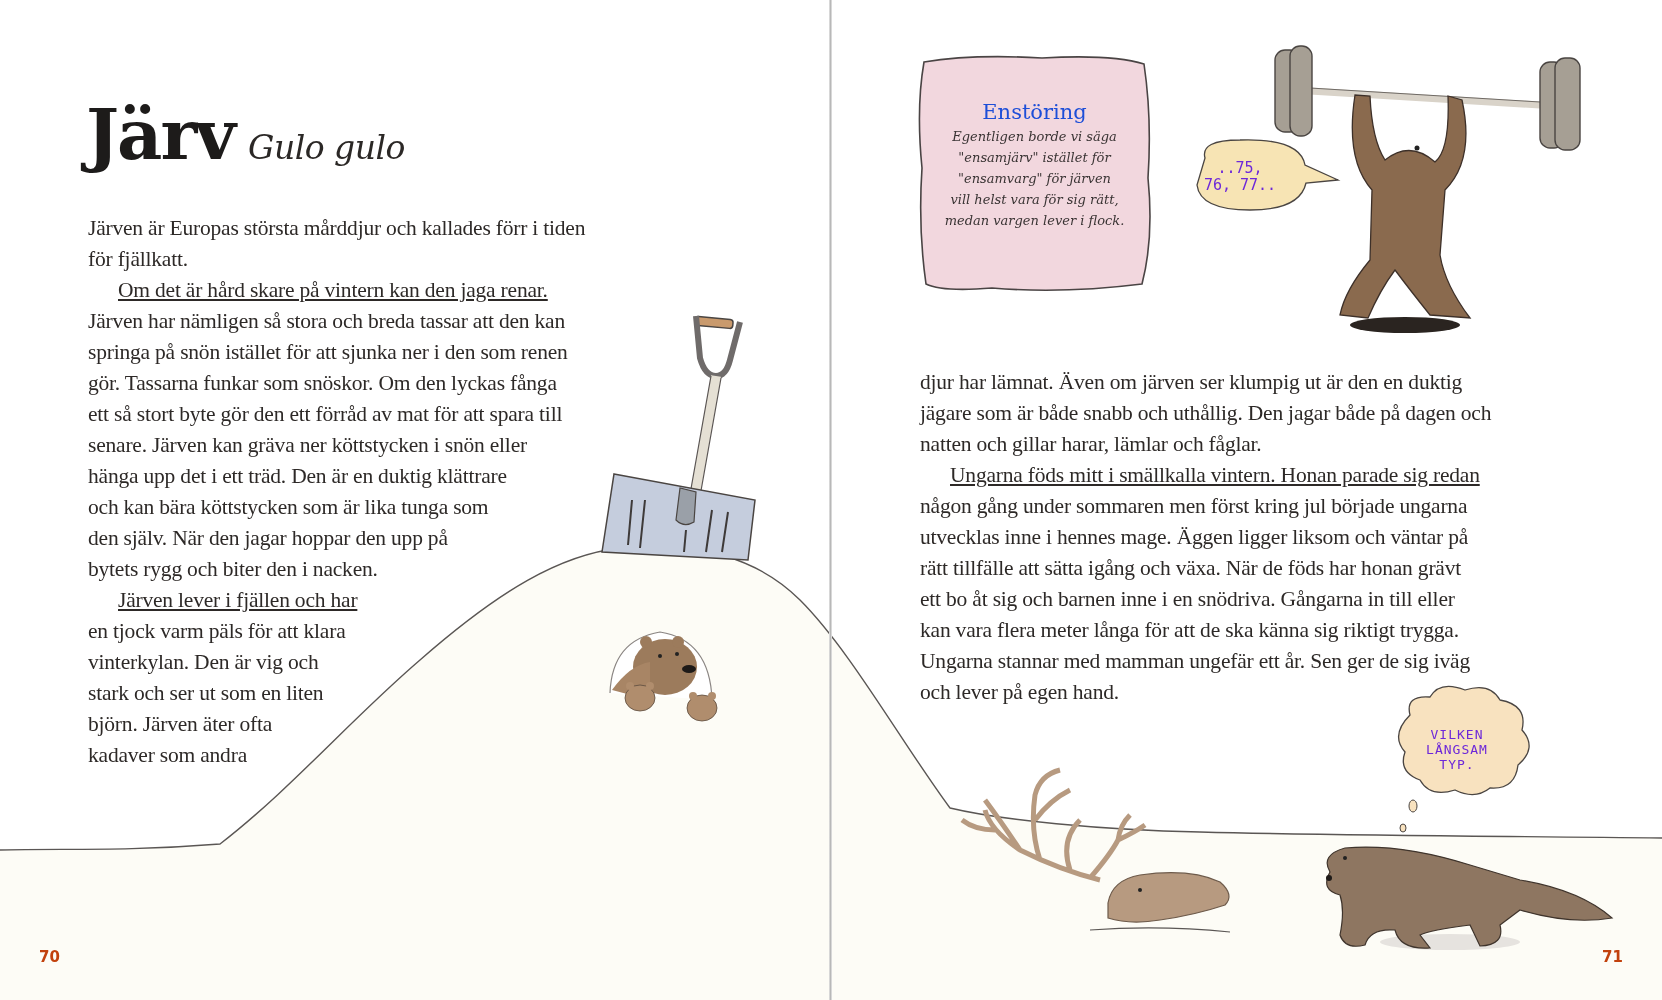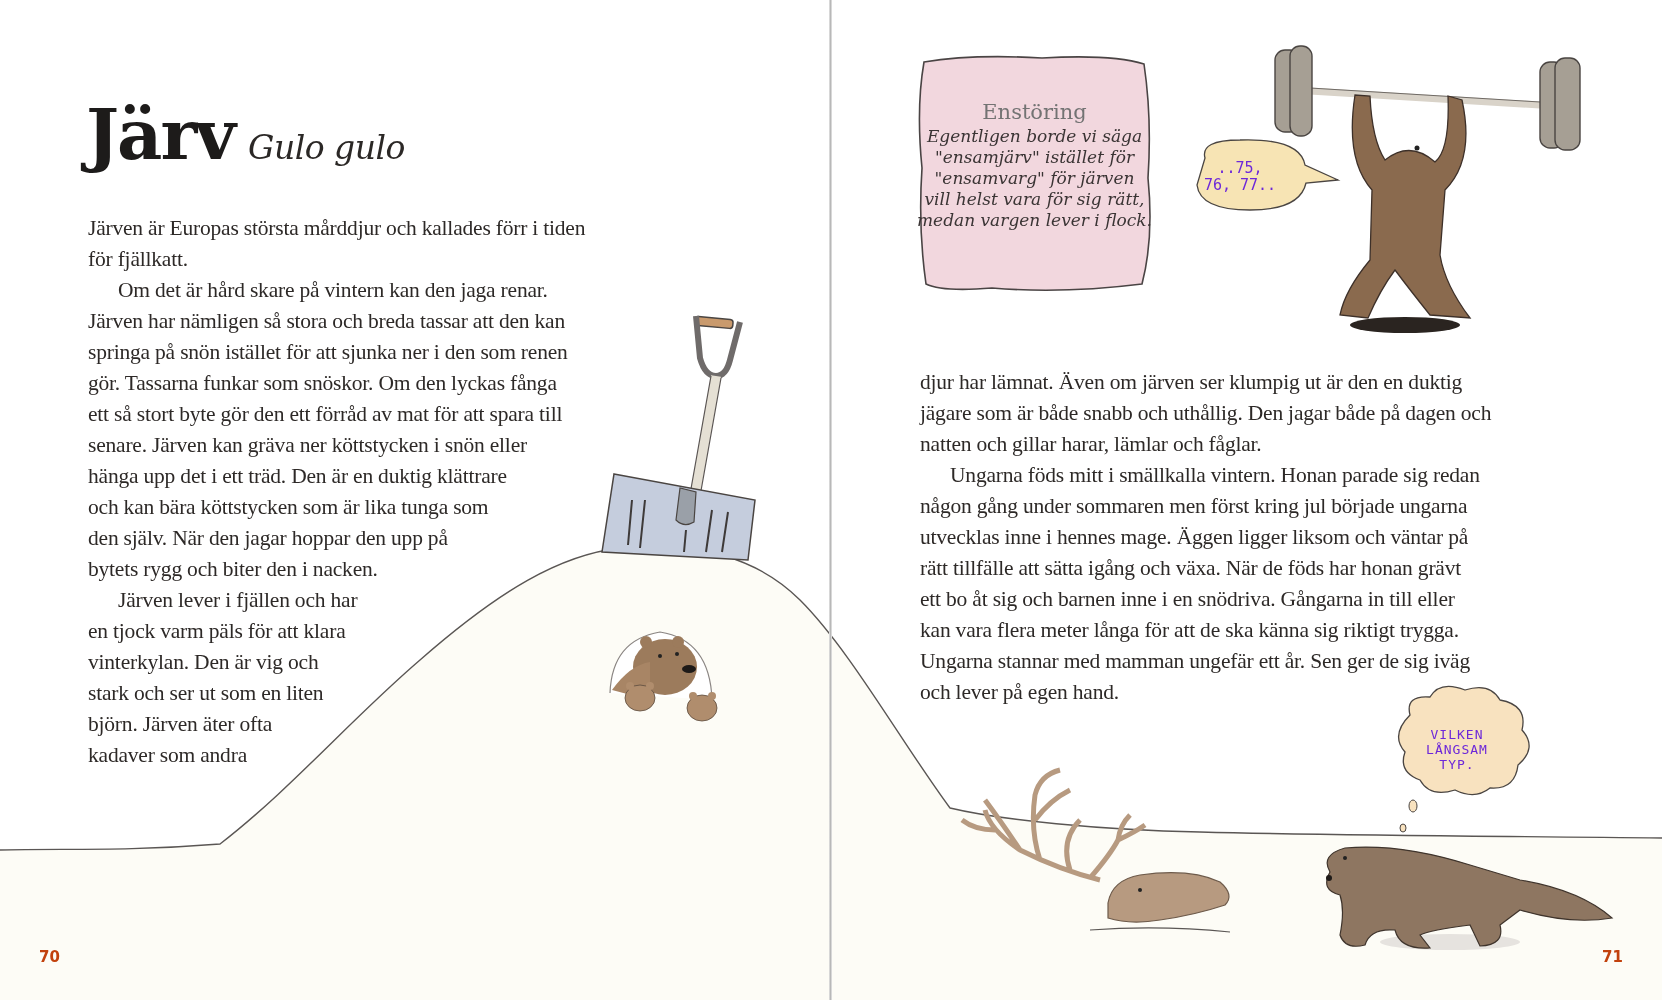--- a/index.html
+++ b/index.html
@@ -25,41 +25,41 @@
     }
     .latin {
       font-family: "DejaVu Serif", serif; font-style: italic; font-size: 33px;
       color: #2b2826; margin-left: 14px; letter-spacing: -0.5px;
     }
     .body-text {
       position: absolute; font-family: "Liberation Serif", serif; font-size: 21.5px;
       line-height: 31px; color: #2d2927; letter-spacing: -0.2px;
     }
     .body-text p { margin: 0; white-space: nowrap; }
-    .body-text p.indent { text-indent: 30px; }
+    .body-text p.indent { text-indent: 30px; text-decoration: underline; }
     .left-text { left: 88px; top: 213px; }
     .right-text { left: 920px; top: 367px; }
 
     .page-number {
       position: absolute; top: 948px; font-family: "DejaVu Sans", sans-serif;
       font-weight: bold; font-size: 15px; color: #c2410c;
     }
     .pn-left { left: 39px; }
     .pn-right { left: 1602px; }
 
     .factbox {
       position: absolute; left: 912px; top: 48px; width: 245px; height: 250px;
     }
     .factbox svg { position: absolute; inset: 0; }
     .factbox-inner { position: absolute; left: 0; right: 0; top: 52px; text-align: center; }
     .factbox-title {
-      font-family: "DejaVu Serif", serif; font-size: 21px; color: #737373; margin-bottom: 2px;
+      font-family: "DejaVu Serif", serif; font-size: 21px; color: #1d4ed8; margin-bottom: 2px;
     }
     .factbox-line {
-      font-family: "DejaVu Serif", serif; font-style: italic; font-size: 17px;
+      font-family: "DejaVu Serif", serif; font-style: italic; font-size: 13px;
       line-height: 21px; color: #3a3434; white-space: nowrap;
     }
 
     .bubble-text {
       position: absolute; font-family: "DejaVu Sans Mono", monospace; color: #6d28d9;
       text-align: center; line-height: 1.15;
     }
     .speech-text { left: 1195px; top: 160px; width: 90px; font-size: 15px; }
     .thought-text { left: 1412px; top: 728px; width: 90px; font-size: 13px; letter-spacing: 1px; }
   </style>

